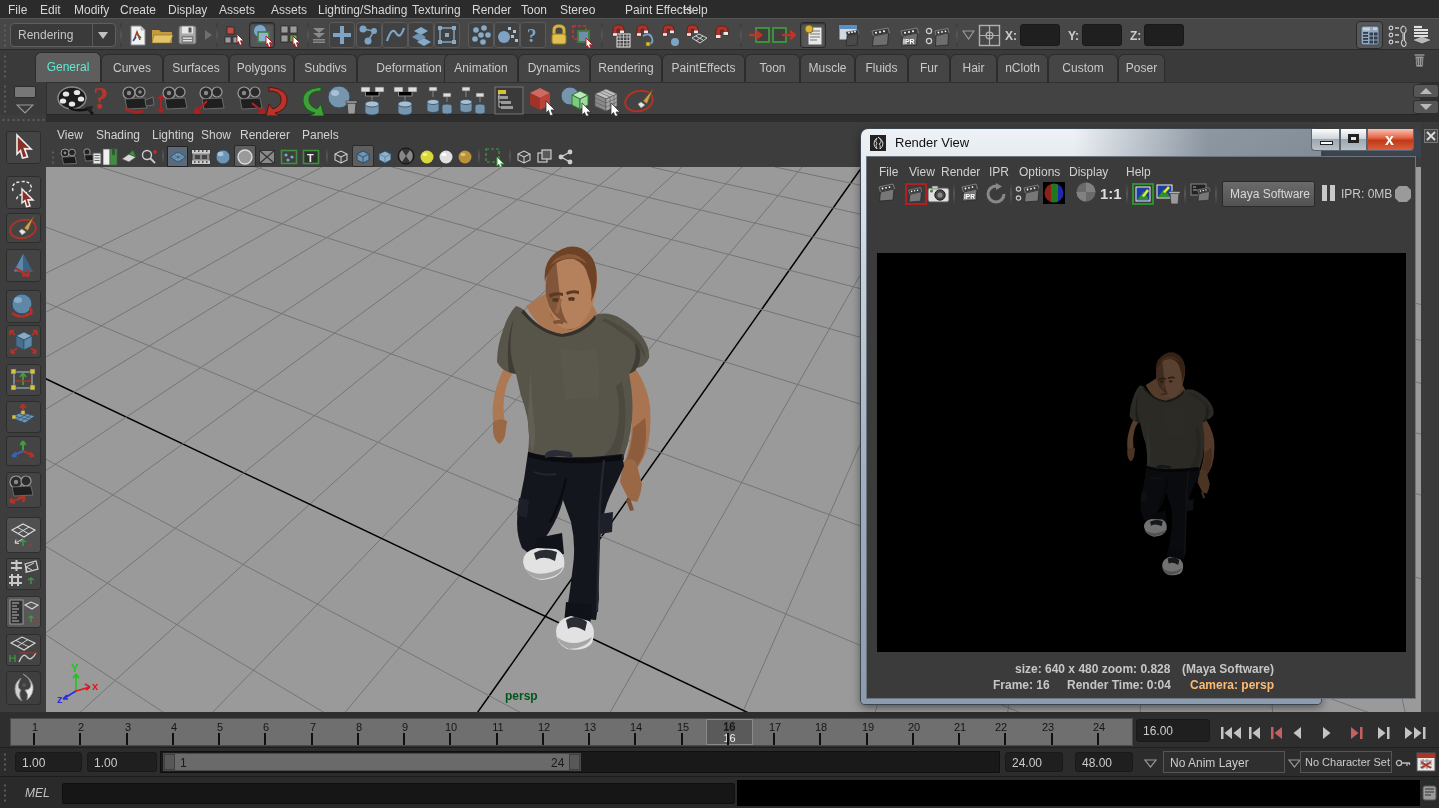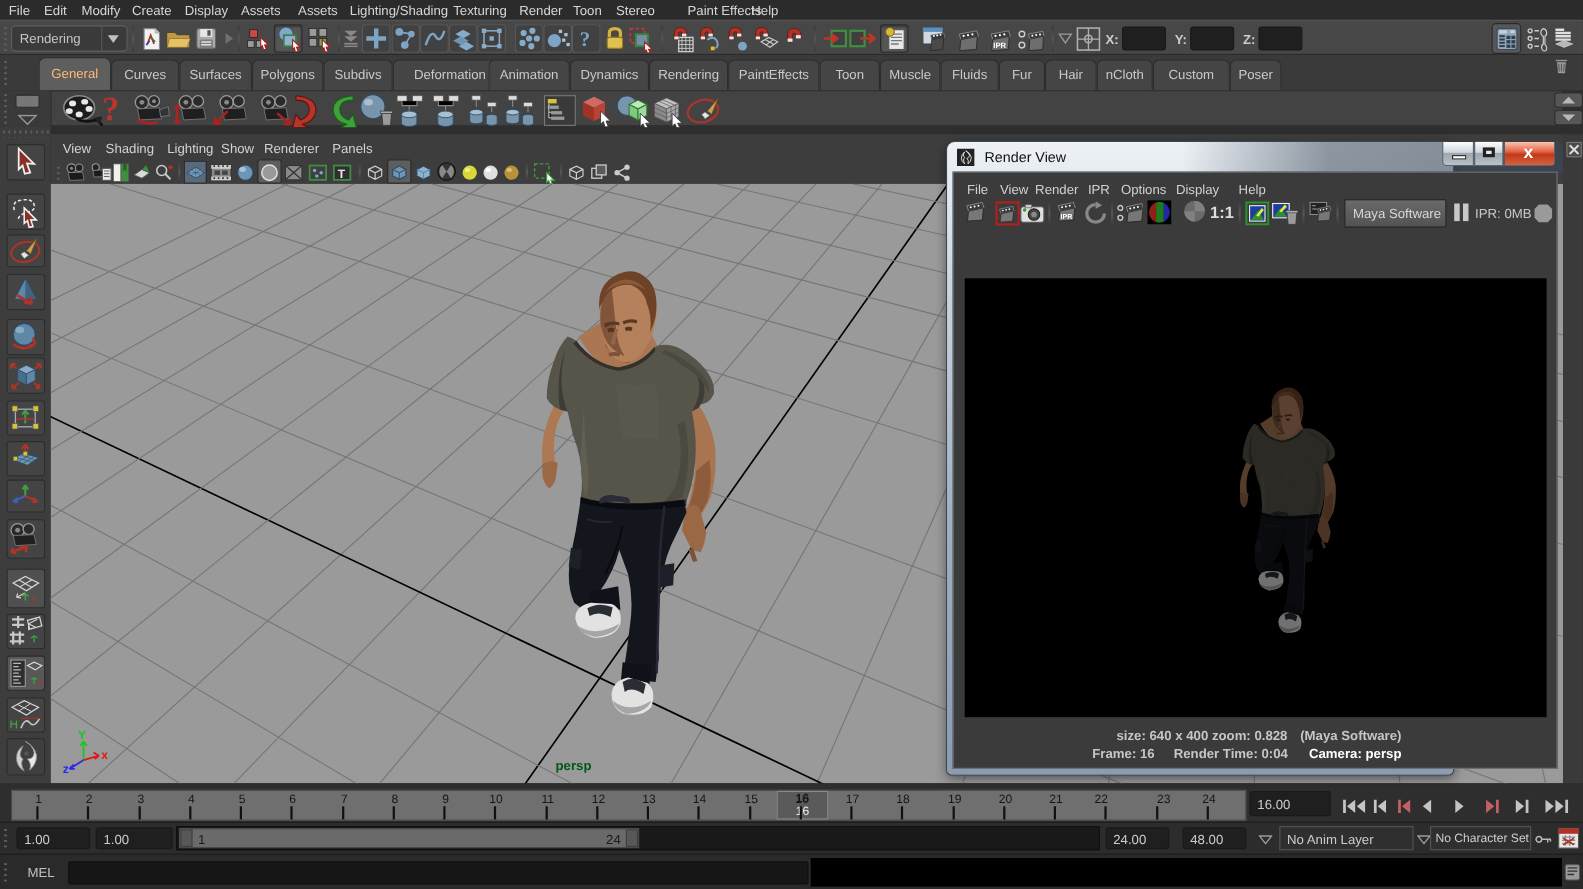--- a/index.html
+++ b/index.html
@@ -9,21 +9,21 @@
 #menubar{left:0;top:0;width:1439px;height:18px;background:#2b2b2b;color:#d6d6d6;font-size:12px;}
 #menubar span{position:absolute;top:3px;}
 
 #status{left:0;top:18px;width:1439px;height:32px;background:#474747;border-top:1px solid #555;border-bottom:1px solid #2a2a2a;}
 .vdots{position:absolute;width:6px;background-image:radial-gradient(circle,#5e5e5e 1px,transparent 1.2px);background-size:6px 5px;}
 .sep{position:absolute;top:4px;width:2px;height:24px;background:linear-gradient(#3a3a3a,#565656,#3a3a3a);border-radius:1px;}
 .fld{position:absolute;background:#1f1f1f;border-radius:3px;border:1px solid #191919;}
 
 #shelftabs{left:0;top:50px;width:1439px;height:32px;background:#3a3a3a;}
 .tab{position:absolute;top:4px;height:28px;background:#454545;border:1px solid #2c2c2c;border-bottom:none;border-radius:6px 6px 0 0;color:#c9c9c9;font-size:12px;text-align:center;line-height:26px;}
-.tab.act{background:#5e5e5e;color:#fdba74;top:2px;height:30px;line-height:28px;}
+.tab.act{background:#5e5e5e;color:#5eead4;top:2px;height:30px;line-height:28px;}
 #shelficons{left:46px;top:82px;width:1375px;height:33px;background:#434343;border:1px solid #303030;border-bottom:1px solid #262626;}
 
 #toolbox{left:0;top:115px;width:46px;height:597px;background:#3d3d3d;}
 .tbtn{position:absolute;left:6px;width:35px;background:#444;border:1px solid #2d2d2d;border-radius:3px;}
 
 #vpwrap{left:46px;top:122px;width:1375px;height:590px;background:#3d3d3d;}
 #panelmenu{position:absolute;left:0;top:0;width:1375px;height:24px;color:#d2d2d2;font-size:12px;}
 #panelmenu span{position:absolute;top:6px;}
 #paneltools{position:absolute;left:0;top:24px;width:1375px;height:21px;}
 #vpsvg{position:absolute;left:0;top:45px;}
@@ -35,21 +35,21 @@
 #rvbody{position:absolute;left:5px;top:27px;width:550px;height:543px;background:#3b3b3b;border:1px solid #6d7680;}
 .capbtn{position:absolute;top:0;height:22px;border:1px solid #5a6570;border-top:none;background:linear-gradient(#fdfdfd,#cfd6dd 45%,#9fa8b0 50%,#b8c0c8);}
 
 #timeline{left:0;top:717px;width:1439px;height:30px;background:#2e2e2e;}
 #ruler{position:absolute;left:10px;top:1px;width:1123px;height:28px;background:#6f6f6f;border:1px solid #4a4a4a;}
 .fnum{position:absolute;top:2px;font-size:11px;color:#161616;}
 .ftick{position:absolute;top:14px;width:2px;height:12px;background:#101010;}
 
 #rangebar{left:0;top:747px;width:1439px;height:29px;background:#2c2c2c;border-top:1px solid #1f1f1f;}
 
-#cmdline{left:0;top:776px;width:1439px;height:32px;background:#2a2a2a;border-top:1px solid #1c1c1c;}
+#cmdline{left:0;top:776px;width:1439px;height:32px;background:#2a2a2a;border-top:1px solid #1c1c1c;font-style:italic;}
 .txt{position:absolute;color:#cccccc;font-size:12px;}
 .b{font-weight:bold;}
 </style></head>
 <body>
 <div id="root">
 
 <div id="menubar" class="abs">
 <span style="left:8px">File</span>
       <span style="left:40px">Edit</span>
       <span style="left:74px">Modify</span>
@@ -952,25 +952,25 @@
         <div class="abs" style="left:463px;top:28px;width:5px;height:16px;background:#c8c8c8"></div>
         <span class="abs" style="left:474px;top:30px;white-space:nowrap;font-size:12px;color:#c8c8c8">IPR: 0MB</span>
         <svg class="abs" style="left:527px;top:28px" width="18" height="18">
           <path d="M5 1 L13 1 L17 5 L17 13 L13 17 L5 17 L1 13 L1 5 Z" fill="#9a9a9a"></path>
         </svg>
         <div class="abs" style="left:10px;top:96px;width:529px;height:399px;background:#000"><svg width="529" height="399" viewBox="876 253 529 399">
             <g style="filter:brightness(.5) saturate(.92)">
               <use href="#dude" transform="translate(853.7,216) scale(0.553)"></use>
             </g>
           </svg></div>
-        <div class="abs txt b" style="left:148px;top:505px;color:#c6c6c6">size: 640 x 400 zoom: 0.828</div>
+        <div class="abs txt b" style="left:148px;top:505px;color:#c6c6c6">size: 640 x 480 zoom: 0.828</div>
         <div class="abs txt b" style="left:315px;top:505px;color:#c6c6c6">(Maya Software)</div>
         <div class="abs txt b" style="left:126px;top:521px;color:#c6c6c6">Frame: 16</div>
         <div class="abs txt b" style="left:200px;top:521px;color:#c6c6c6">Render Time: 0:04</div>
-        <div class="abs txt b" style="left:323px;top:521px;color:#ffffff">Camera: persp</div>
+        <div class="abs txt b" style="left:323px;top:521px;color:#fdba74">Camera: persp</div>
       </div>
 </div>
 
 <div id="timeline" class="abs">
       <div id="ruler">
         <div class="abs" style="left:695px;top:0;width:47px;height:26px;background:#5a5a5a;border:1px solid #8a8a8a"></div>
         <div class="abs" style="left:695px;top:1px;width:47px;text-align:center;font-size:11px;color:#161616">16</div>
         <div class="abs" style="left:695px;top:13px;width:47px;text-align:center;font-size:11px;color:#f0f0f0">16</div>
         <div class="fnum" style="left:13px;width:22px;text-align:center">1</div>
         <div class="ftick" style="left:22px"></div>
@@ -1009,21 +1009,21 @@
         <div class="fnum" style="left:799px;width:22px;text-align:center">18</div>
         <div class="ftick" style="left:808px"></div>
         <div class="fnum" style="left:846px;width:22px;text-align:center">19</div>
         <div class="ftick" style="left:855px"></div>
         <div class="fnum" style="left:892px;width:22px;text-align:center">20</div>
         <div class="ftick" style="left:901px"></div>
         <div class="fnum" style="left:938px;width:22px;text-align:center">21</div>
         <div class="ftick" style="left:947px"></div>
         <div class="fnum" style="left:984px;width:22px;text-align:left">22</div>
         <div class="ftick" style="left:993px"></div>
-        <div class="fnum" style="left:1031px;width:22px;text-align:right">23</div>
+        <div class="fnum" style="left:1031px;width:22px;text-align:left">23</div>
         <div class="ftick" style="left:1040px"></div>
         <div class="fnum" style="left:1077px;width:22px;text-align:center">24</div>
         <div class="ftick" style="left:1086px"></div>
       </div>
       <div class="fld abs" style="left:1136px;top:2px;width:74px;height:23px"></div>
       <span class="txt" style="left:1143px;top:7px">16.00</span>
 <svg class="abs" style="left:1220px;top:9px" width="212" height="14">
 <g fill="#c4c4c4" stroke="none">
 <path d="M1 1 L3.5 1 L3.5 13 L1 13 Z M12 1 L12 13 L4.5 7 Z M21 1 L13.5 7 L21 13 Z"></path>
 <path d="M29 1 L31.5 1 L31.5 13 L29 13 Z M40 1 L40 13 L32.5 7 Z"></path>

